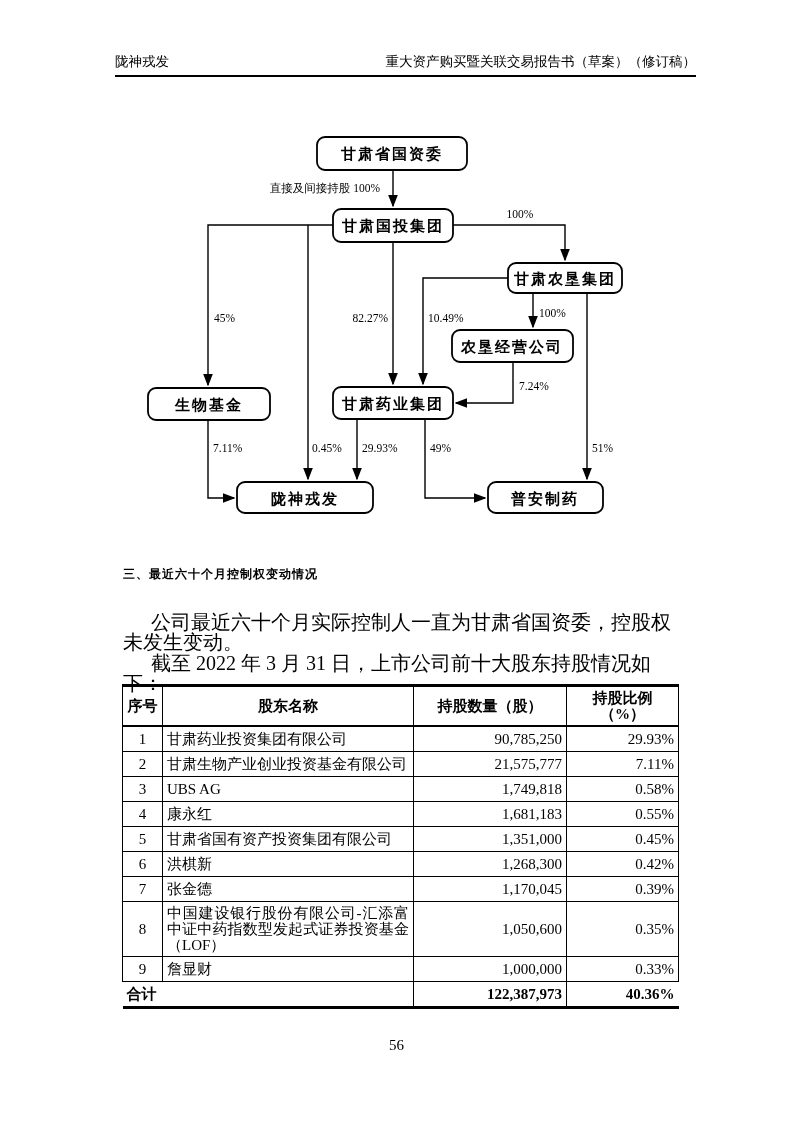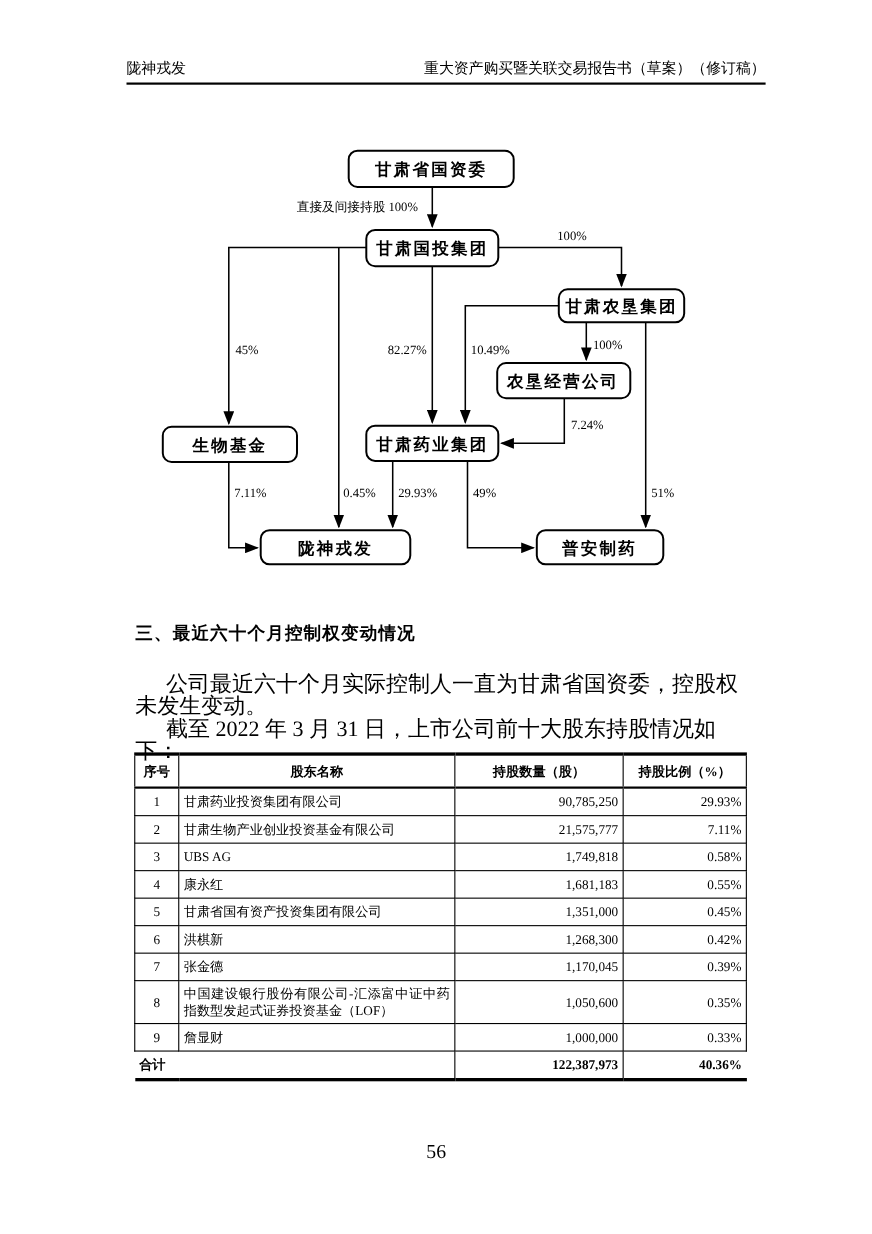--- a/index.html
+++ b/index.html
@@ -26,33 +26,33 @@
   }
   .edge-label{
     font-family:"Liberation Serif","DejaVu Serif",serif;
     font-size:11.5px;
   }
   .edge{stroke:#000;stroke-width:1.4px;fill:none;}
   
   .section-heading{
     position:absolute;left:123px;top:566px;width:560px;
     font-family:"Liberation Sans","DejaVu Sans",sans-serif;
-    font-size:16px;font-weight:bold;letter-spacing:1px;
+    font-size:12px;font-weight:bold;letter-spacing:1px;
   }
   .para{
     position:absolute;left:123px;width:558px;
     font-size:20px;line-height:20px;text-indent:28px;
   }
   .para-1{top:612px;}
   .para-2{top:653px;}
   
   .sh-table{
     position:absolute;left:122px;top:684px;
     border-collapse:collapse;table-layout:fixed;width:556px;
-    font-size:12px;line-height:16px;
+    font-size:15px;line-height:16px;
   }
   .sh-table th,.sh-table td{
     border:1px solid #000;padding:3px 4px;vertical-align:middle;
     overflow:hidden;
   }
   .sh-table thead th{
     border-top:3px solid #000;border-bottom:2px solid #000;
     font-weight:bold;text-align:center;height:22px;
   }
   .sh-table td{height:18px;}
@@ -62,21 +62,21 @@
   .col-ratio{text-align:right;padding-right:12px;}
   .sh-table tr.total-row td{
     border-top:1.5px solid #000;border-bottom:3px solid #000;
     font-weight:bold;
   }
   .sh-table tr.total-row td:first-child{border-left:none;text-align:left;}
   .sh-table tr.total-row td:last-child{border-right:none;margin-top:32px;}
   
   .page-number{
     position:absolute;left:0;top:1037px;width:793px;
-    text-align:center;font-size:18px;
+    text-align:center;font-size:15px;
   }
 </style>
 </head>
 <body>
 
 <div class="doc-header">
   <span>陇神戎发</span>
   <span>重大资产购买暨关联交易报告书（草案）（修订稿）</span>
 </div>
 

